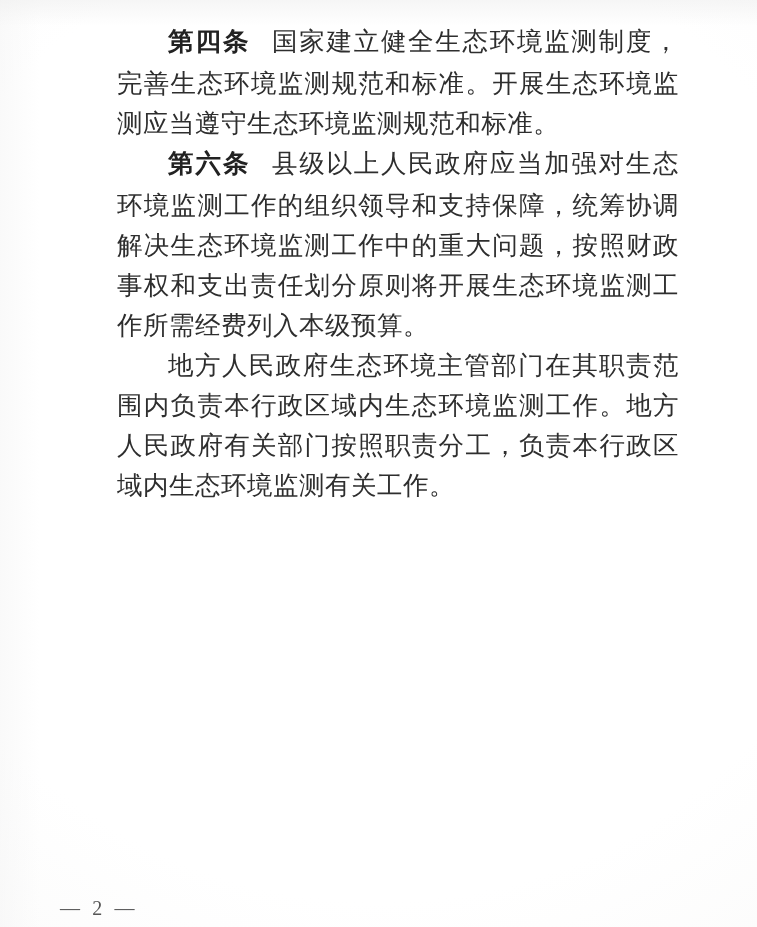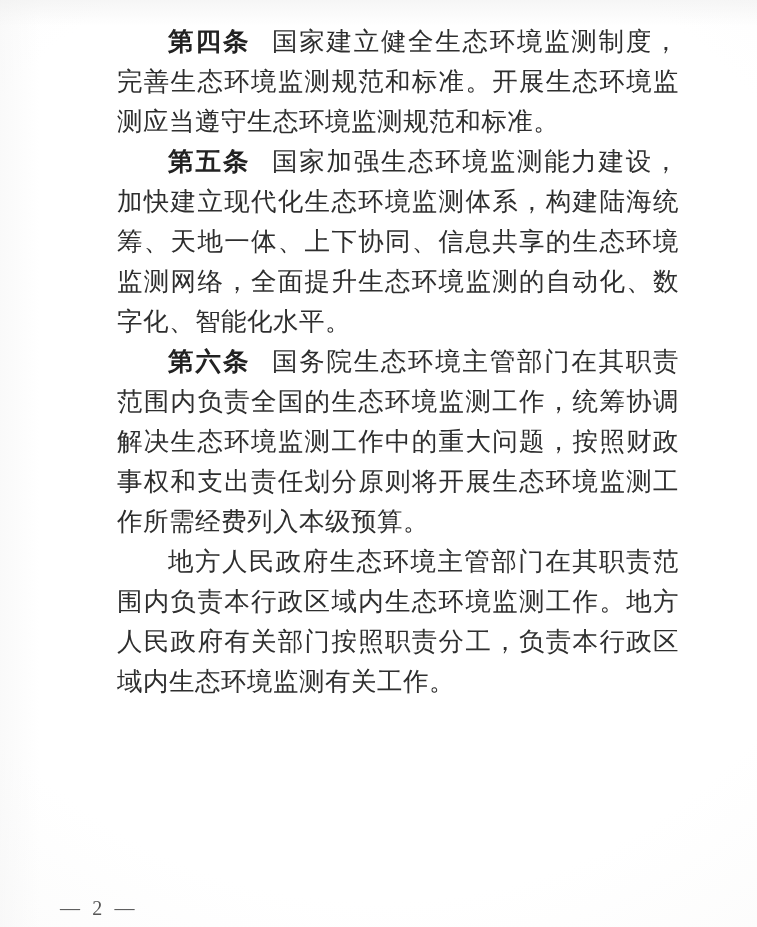--- a/index.html
+++ b/index.html
@@ -55,20 +55,21 @@
 
   .para.indent {
     text-indent: 2em;
   }
 
   .art-label {
     font-weight: bold;
     color: #222222;
     letter-spacing: 0.03em;
     margin-right: 0.85em;
+    font-family: Liberation Mono, monospace;
   }
 
   .art-text {
     color: #2e2e2e;
   }
 
   .page-number {
     position: absolute;
     left: 60px;
     top: 896px;
@@ -85,26 +86,23 @@
 <div class="scan-tint"></div>
 
 <div class="page">
 
   <div class="doc-body">
 
     <p class="para indent">
       <span class="art-label">第四条</span><span class="art-text">国家建立健全生态环境监测制度，完善生态环境监测规范和标准。开展生态环境监测应当遵守生态环境监测规范和标准。</span>
     </p>
 
-    <p class="para indent">
-      <span class="art-label">第五条</span><span class="art-text">国家加强生态环境监测能力建设，加快建立现代化生态环境监测体系，构建陆海统筹、天地一体、上下协同、信息共享的生态环境监测网络，全面提升生态环境监测的自动化、数字化、智能化水平。</span>
-    </p>
 
     <p class="para indent">
-      <span class="art-label">第六条</span><span class="art-text">国务院生态环境主管部门在其职责范围内负责全国的生态环境监测工作，统筹协调解决生态环境监测工作中的重大问题，按照财政事权和支出责任划分原则将开展生态环境监测工作所需经费列入本级预算。</span>
+      <span class="art-label">第六条</span><span class="art-text">县级以上人民政府应当加强对生态环境监测工作的组织领导和支持保障，统筹协调解决生态环境监测工作中的重大问题，按照财政事权和支出责任划分原则将开展生态环境监测工作所需经费列入本级预算。</span>
     </p>
 
 
     <p class="para indent">
       <span class="art-text">地方人民政府生态环境主管部门在其职责范围内负责本行政区域内生态环境监测工作。地方人民政府有关部门按照职责分工，负责本行政区域内生态环境监测有关工作。</span>
     </p>
 
   </div>
 
   <div class="page-number">— 2 —</div>

